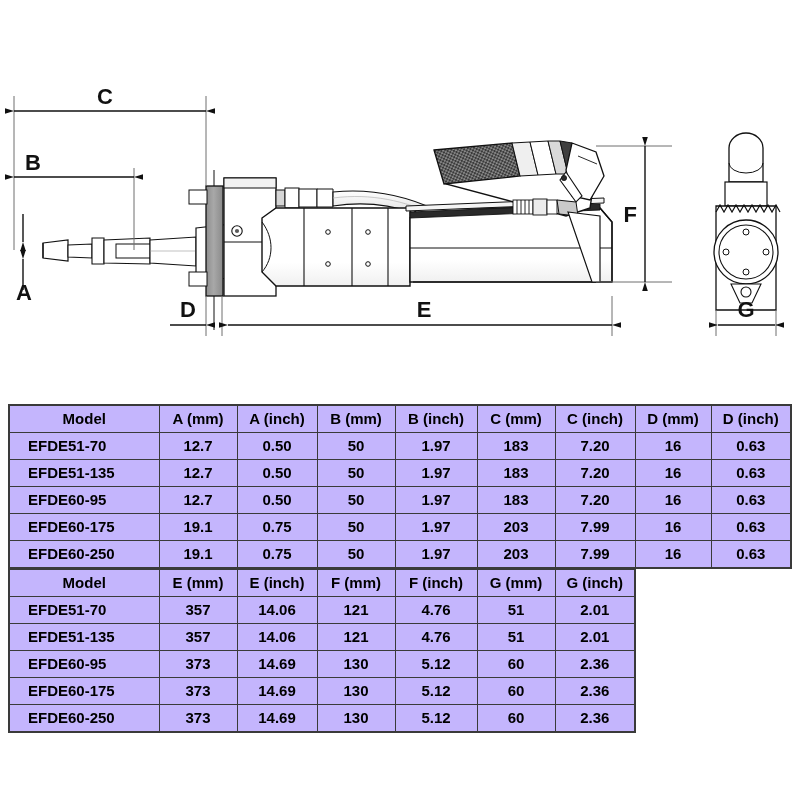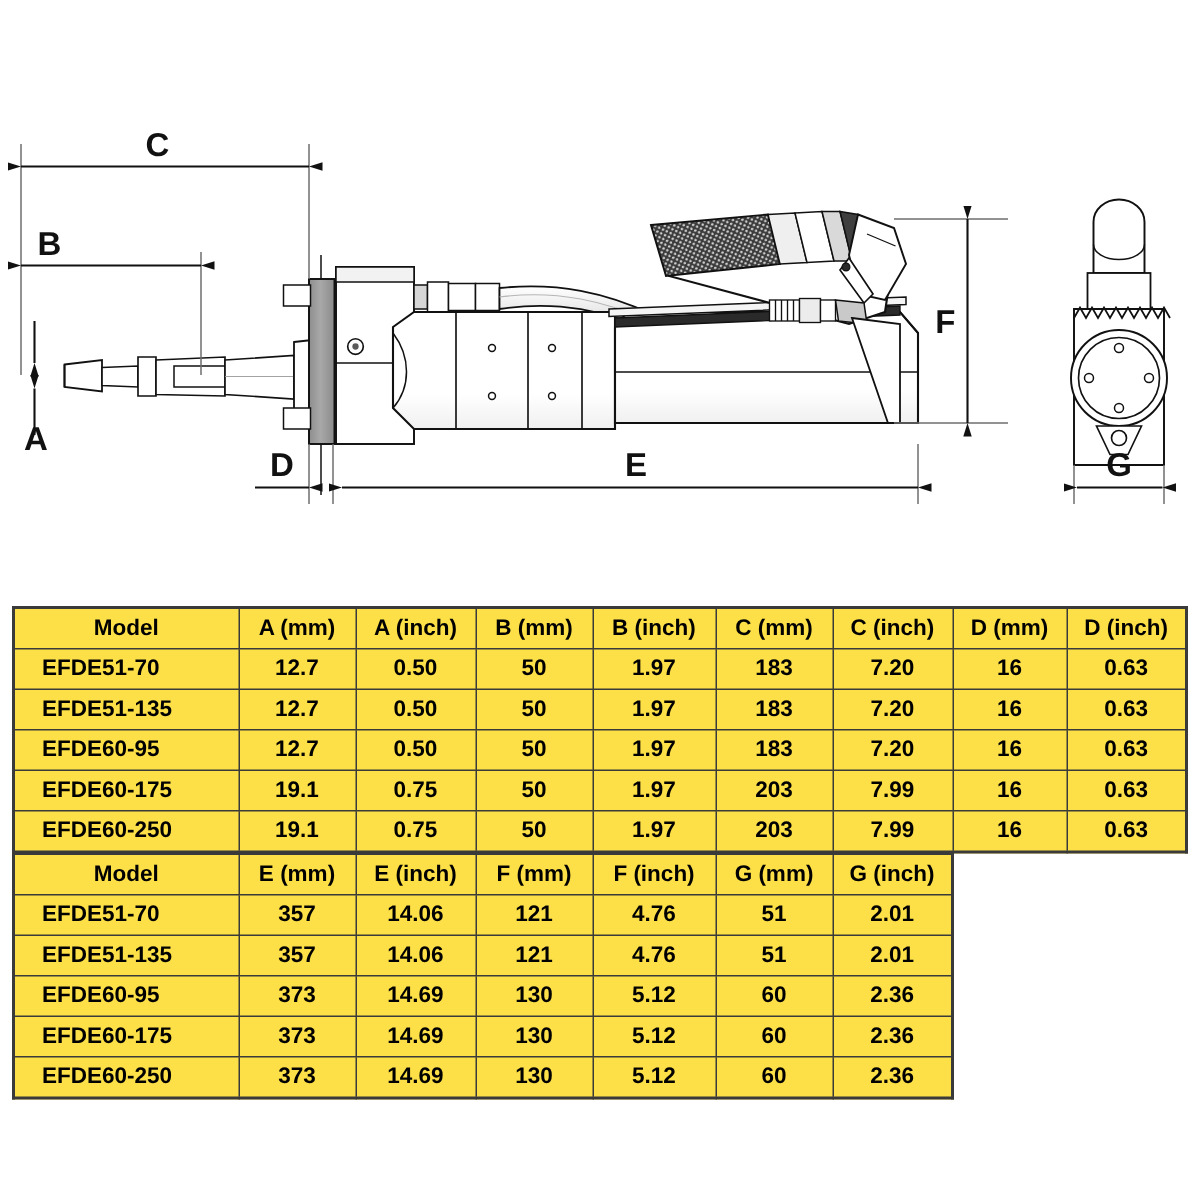--- a/index.html
+++ b/index.html
@@ -34,21 +34,21 @@
   
   #tables-area {
     position: absolute;
     left: 8px;
     top: 404px;
     width: 784px;
   }
   table.dim-table {
     border-collapse: collapse;
     table-layout: fixed;
-    background: #fde047;
+    background: #c4b5fd;
   }
   table.dim-table td,
   table.dim-table th {
     border: 1px solid #3a3a3a;
     text-align: center;
     font-size: 15px;
     font-weight: bold;
     height: 26px;
     line-height: 26px;
     padding: 0 2px;

